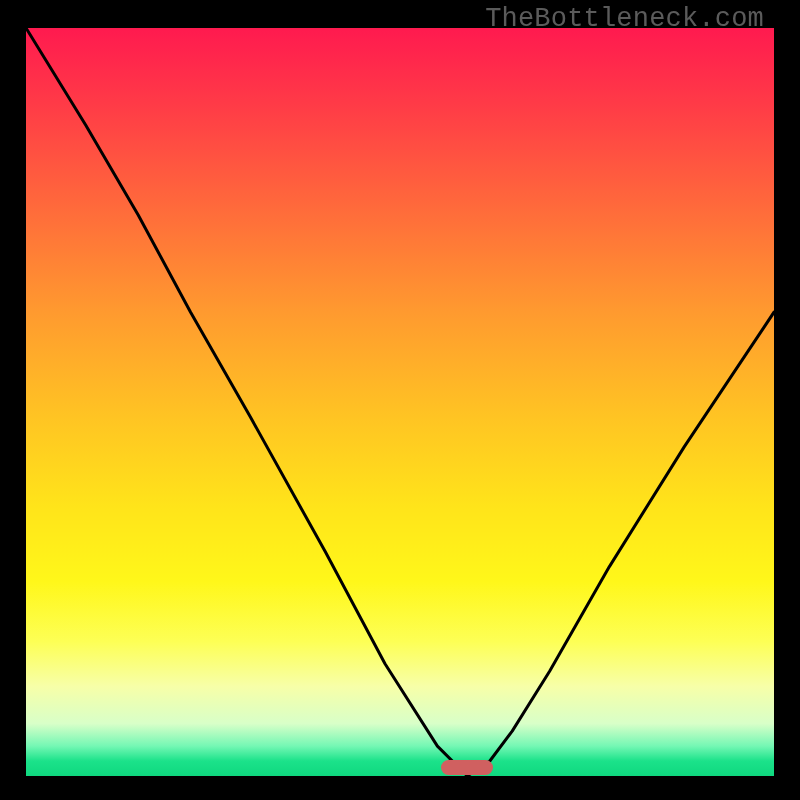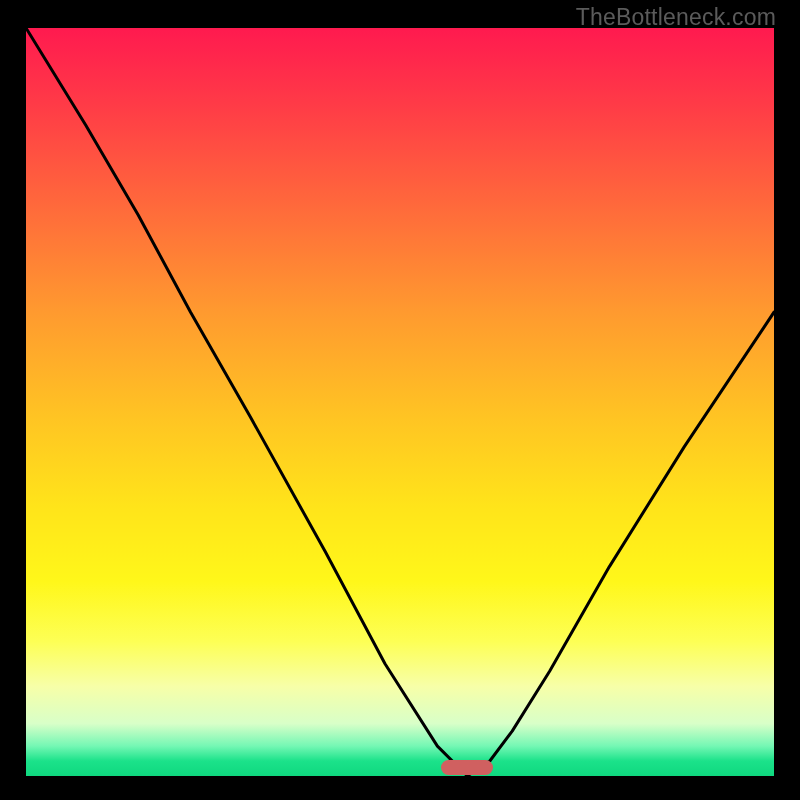--- a/index.html
+++ b/index.html
@@ -52,23 +52,23 @@
     width: 52px;
     height: 15px;
     border-radius: 8px;
     background: #d06060;
     left: 412px;
     top: 732px;
   }
   .attribution {
     position: absolute;
     top: 4px;
-    right: 24px;
-    font-family: Liberation Sans, sans-serif;
-    font-size: 23px;
+    right: 36px;
+    font-family: Liberation Mono, monospace;
+    font-size: 27px;
     color: #5b5b5b;
     letter-spacing: 0.2px;
   }
 </style>
 </head>
 <body>
 
 <div class="frame">
   <div class="gradient"></div>
   <svg class="curve-layer" viewBox="0 0 748 748" preserveAspectRatio="none">

